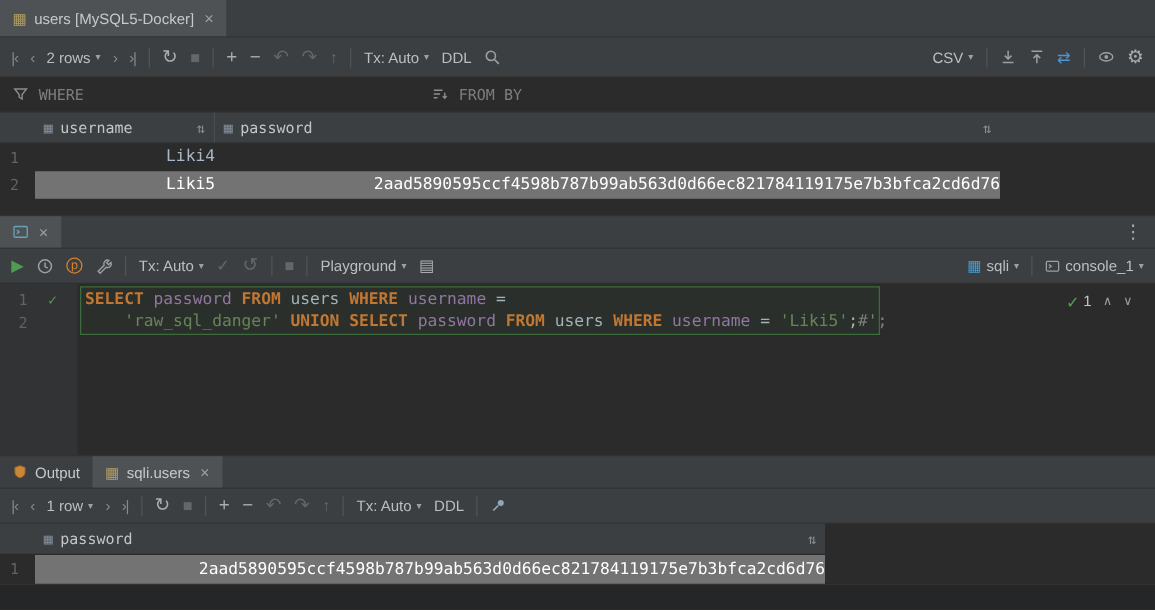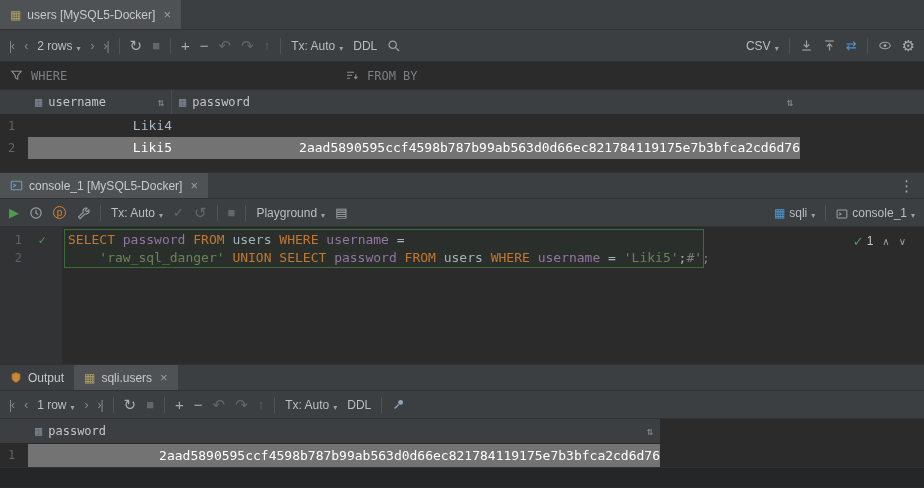--- a/index.html
+++ b/index.html
@@ -11,21 +11,21 @@
     -webkit-font-smoothing:antialiased;
   }
   .bar { display:flex; align-items:center; background:#3c3f41; }
   .tabbar { height:30px; border-bottom:1px solid #323232; padding-left:0; }
   .tab { display:flex; align-items:center; gap:6px; height:100%; padding:0 10px; color:#c7c9cb; }
   .tab.active { background:#4e5254; }
   .tab .close { color:#9aa0a3; font-size:13px; margin-left:2px; }
   .tab-icon { font-size:12px; line-height:1; }
   .toolbar { height:32px; padding:0 9px; gap:10px; border-bottom:1px solid #323232; }
   .toolbar-sm { height:28px; }
-  .tbtn { display:inline-flex; align-items:flex-end; gap:4px; color:#bcbec0; white-space:nowrap; }
+  .tbtn { display:inline-flex; align-items:center; gap:4px; color:#bcbec0; white-space:nowrap; }
   .glyph { font-size:13px; line-height:1; color:#a8adb0; }
   .glyph.nav { color:#87898c; font-size:12px; letter-spacing:-1px; }
   .glyph.big { font-size:15px; }
   .glyph.muted { color:#63676a; }
   .glyph.green { color:#4f9b51; }
   .glyph.blue { color:#4e94ce; }
   .chev { font-size:8px; color:#9aa0a3; line-height:1; }
   .divider { width:1px; height:16px; background:#515355; flex:0 0 1px; }
   .spacer { flex:1; }
   .svgicon { display:block; }
@@ -54,21 +54,21 @@
 
   
   .editor { display:flex; height:137px; background:#2b2b2b; position:relative;
     font-family:"DejaVu Sans Mono", monospace; font-size:13px; }
   .gutter-col { width:62px; background:#313335; padding-top:4px; flex:0 0 62px; }
   .gut-line { height:18px; display:flex; align-items:center; }
   .lnum { width:22px; text-align:right; color:#606366; font-size:12px; }
   .gut-icon { flex:1; text-align:center; font-size:12px; }
   .code-col { flex:1; padding:4px 0 0 6px; position:relative; }
   .code-line { height:18px; line-height:18px; white-space:pre; }
-  .tk-kw { color:#cc7832; font-weight:normal; }
+  .tk-kw { color:#cc7832; font-weight:bold; }
   .tk-str { color:#6a8759; }
   .tk-cmt { color:#808080; }
   .tk-col { color:#9876aa; }
   .tk-id { color:#a9b7c6; }
   .tk-pl { color:#a9b7c6; }
   .stmt-box { position:absolute; left:2px; top:2px; width:640px; height:39px;
     border:1px solid #3c6b3c; background:rgba(62,107,62,0.07); pointer-events:none; }
   .result-badge { position:absolute; right:18px; top:7px; display:flex; align-items:center; gap:9px;
     font-family:"Liberation Sans", sans-serif; font-size:12px; }
   .result-badge .cnt { color:#c3c5c7; }
@@ -189,21 +189,20 @@
     <div class="cell c-pass">2aad5890595ccf4598b787b99ab563d0d66ec821784119175e7b3bfca2cd6d76</div>
   </div>
   <div class="grid-empty"></div>
 
   <div class="bar tabbar" style="height:27px; border-top:1px solid #323232;">
     <div class="tab active">
       <svg class="svgicon" width="13" height="13" viewBox="0 0 13 13">
         <rect x="1.2" y="2.2" width="10.6" height="8.6" rx="1" fill="none" stroke="#6aa0b8" stroke-width="1.1"></rect>
         <path d="M3.4 5l2 1.5-2 1.5" fill="none" stroke="#6aa0b8" stroke-width="1.1"></path>
       </svg>
-      <span>console_1 [MySQL5-Docker]</span>
       <span class="close">×</span>
     </div>
     <span class="spacer"></span>
     <span class="glyph big" style="margin-right:10px;">⋮</span>
   </div>
 
   <div class="bar toolbar toolbar-sm">
     <span class="glyph green">▶</span>
     <svg class="svgicon" width="14" height="14" viewBox="0 0 13 13">
       <circle cx="6.5" cy="6.5" r="4.8" fill="none" stroke="#9aa0a3" stroke-width="1.1"></circle>

